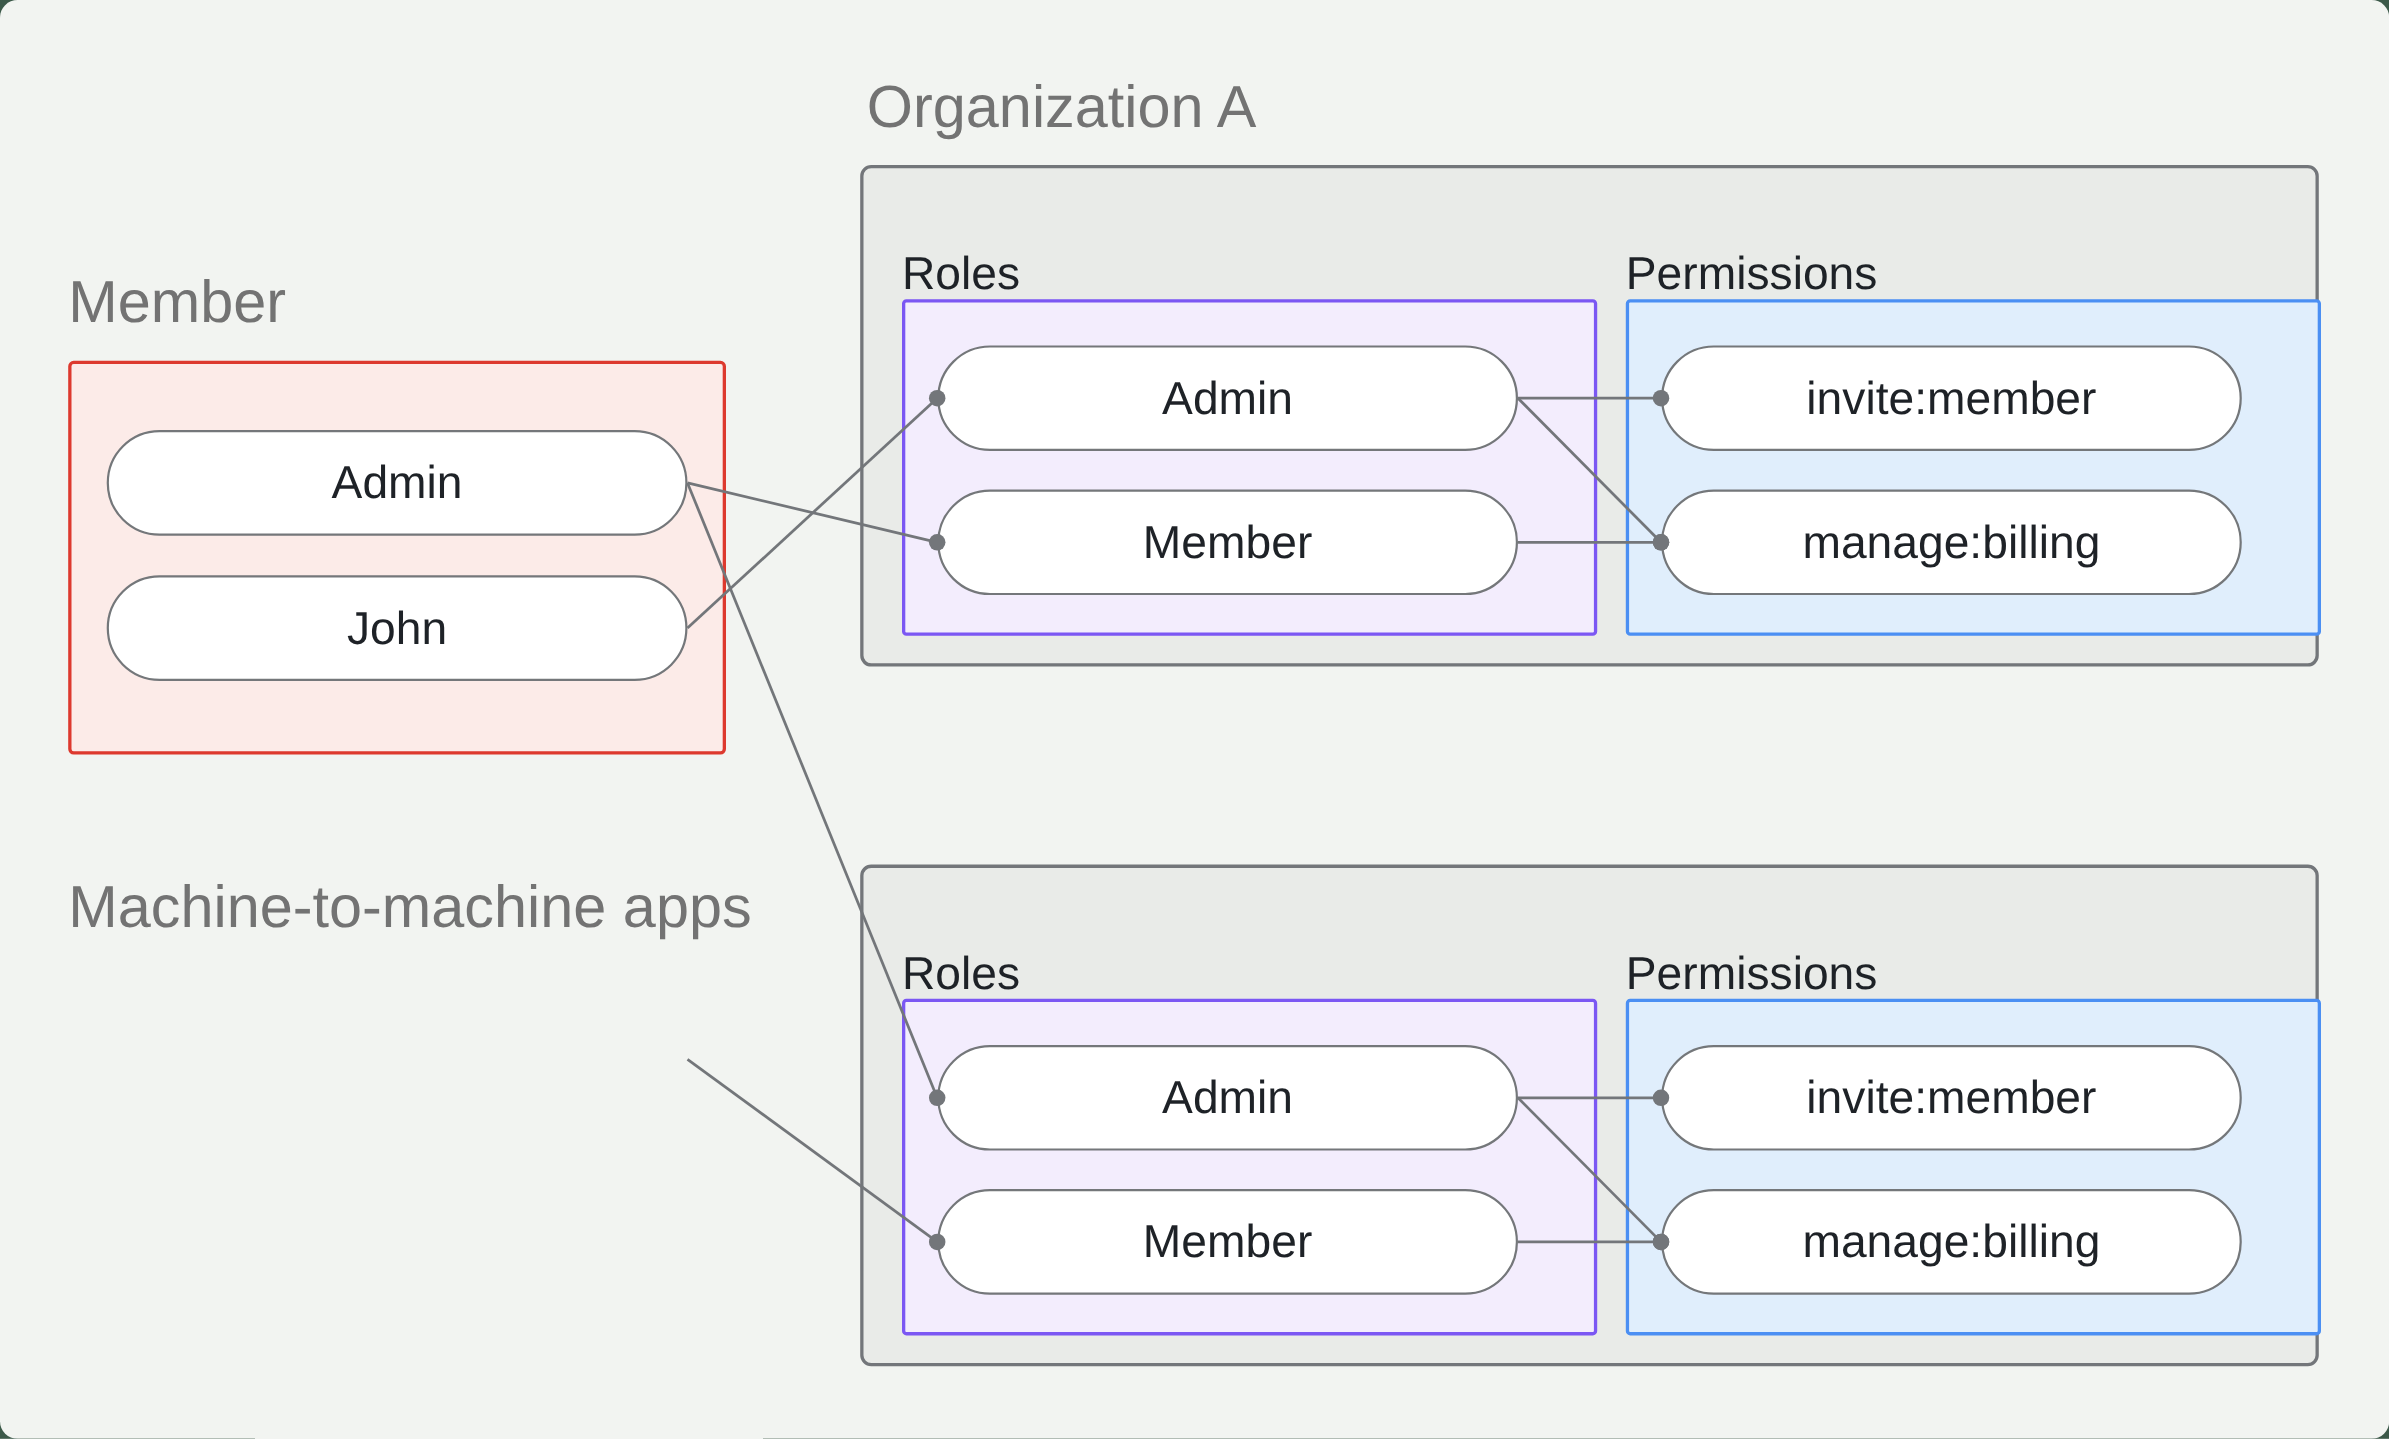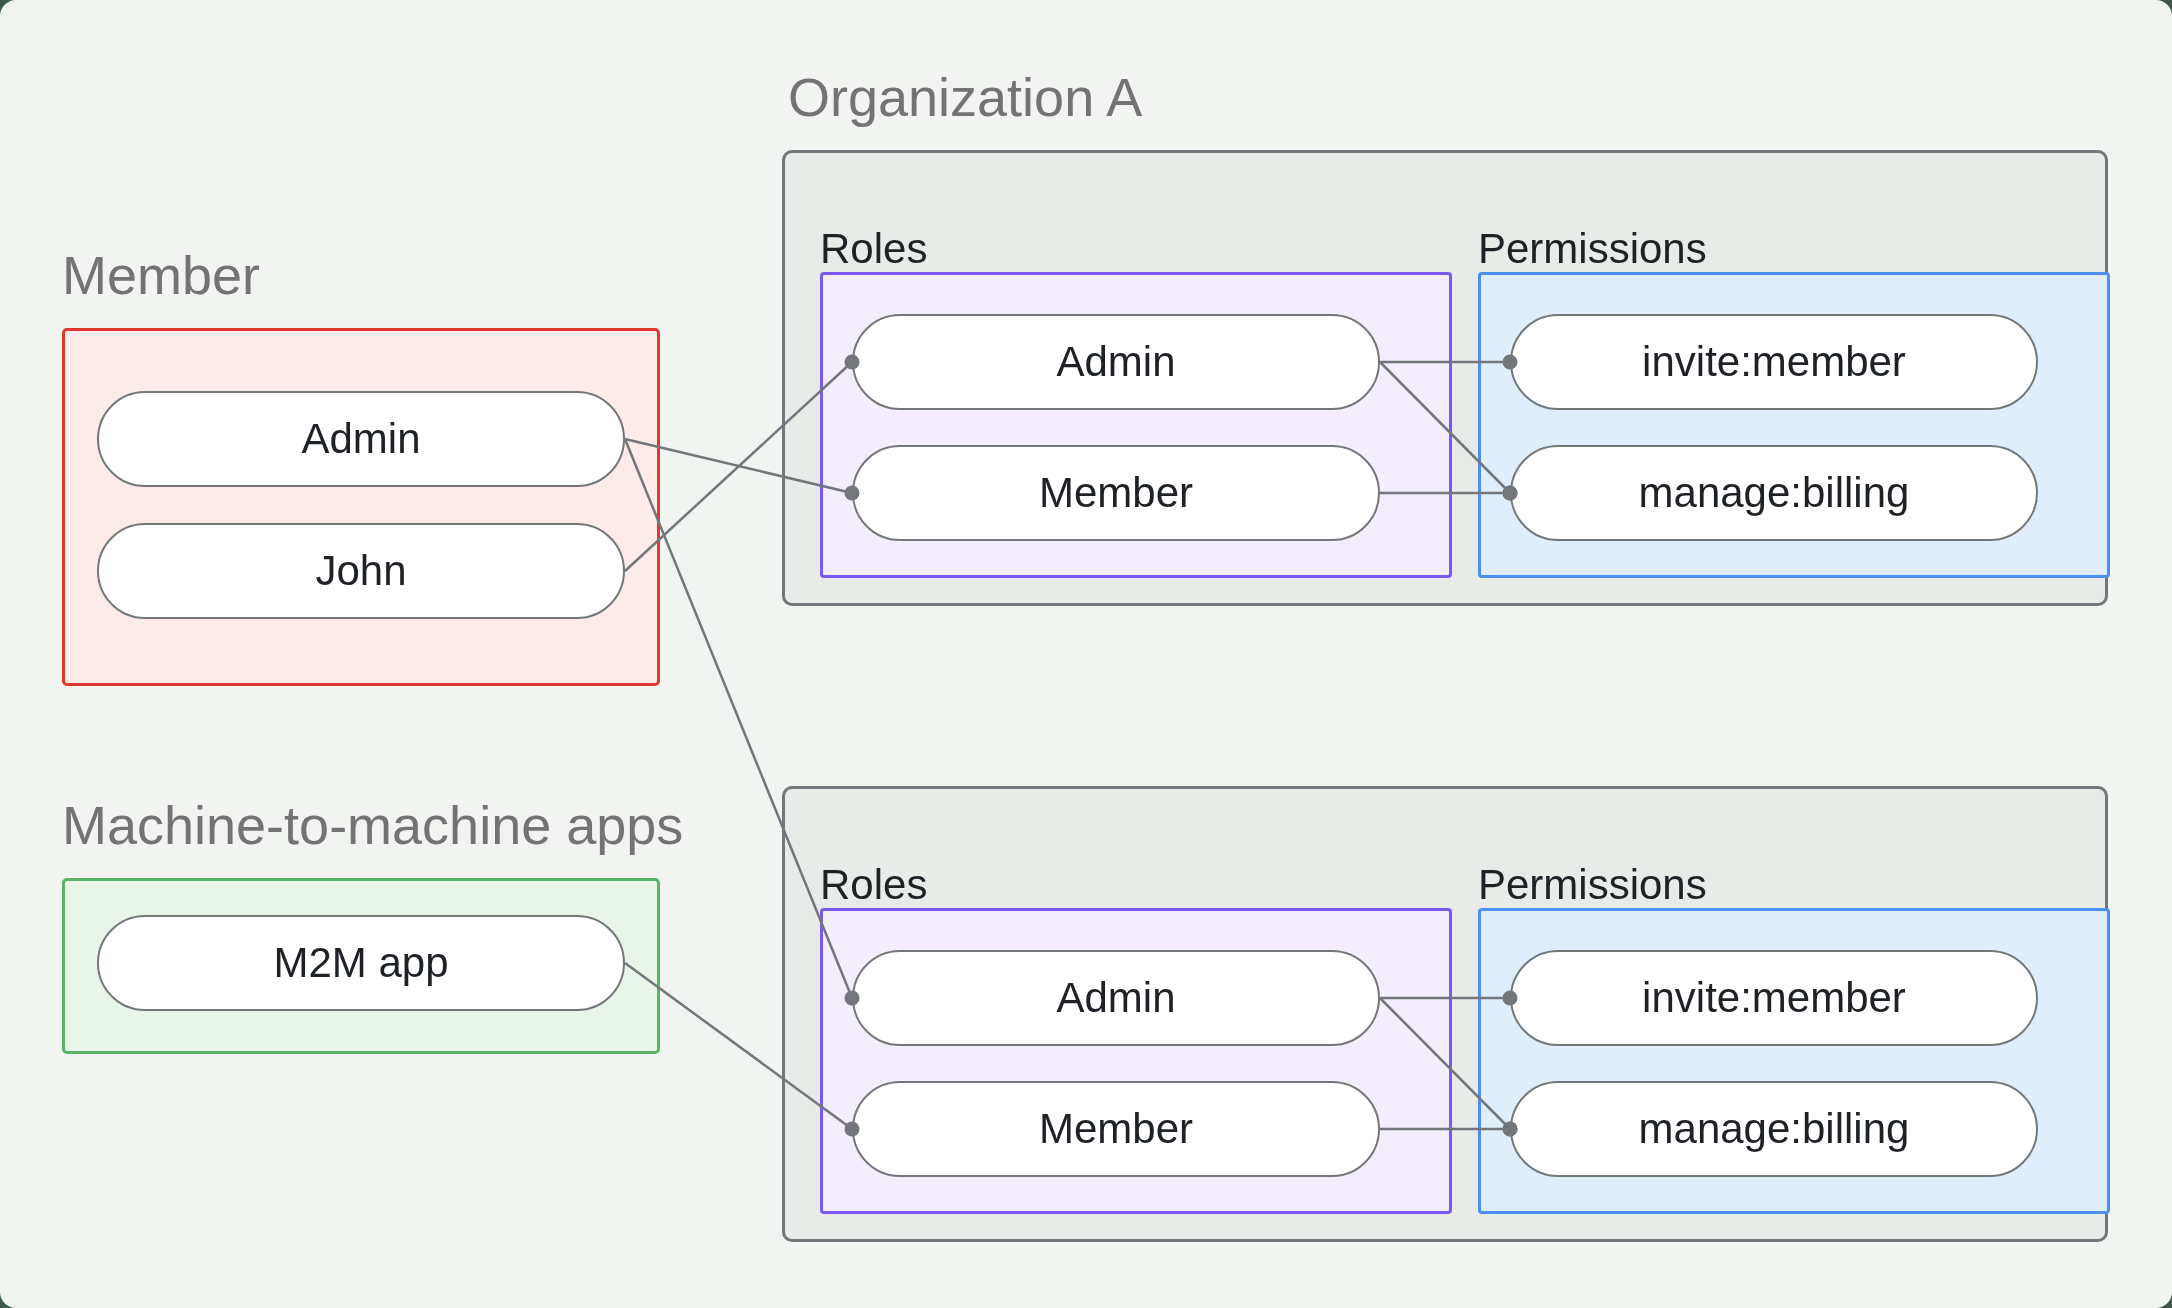--- a/index.html
+++ b/index.html
@@ -58,25 +58,20 @@
     <div class="pill user-slot-1">
       <span>Admin</span>
     </div>
     <div class="pill user-slot-2">
       <span>John</span>
     </div>
   </div>
 
   <div class="section-label" style="left:62px;top:794px;">Machine-to-machine apps</div>
 
-  <div class="group-box m2m-box" style="border-color: rgb(91, 178, 105); background-color: rgb(234, 245, 234);">
-    <div class="pill m2m-slot">
-      <span>M2M app</span>
-    </div>
-  </div>
 
   <div class="section-label" style="left:788px;top:66px;">Organization A</div>
 
   <div class="org-container org-a" style="border-color: rgb(115, 118, 122); background-color: rgb(233, 235, 232);">
 
     <div class="inner-label roles-pos">Roles</div>
 
     <div class="inner-box roles-pos" style="border-color: rgb(123, 87, 243); background-color: rgb(243, 237, 253);">
       <div class="pill pill-slot-1">
         <span>Admin</span>

